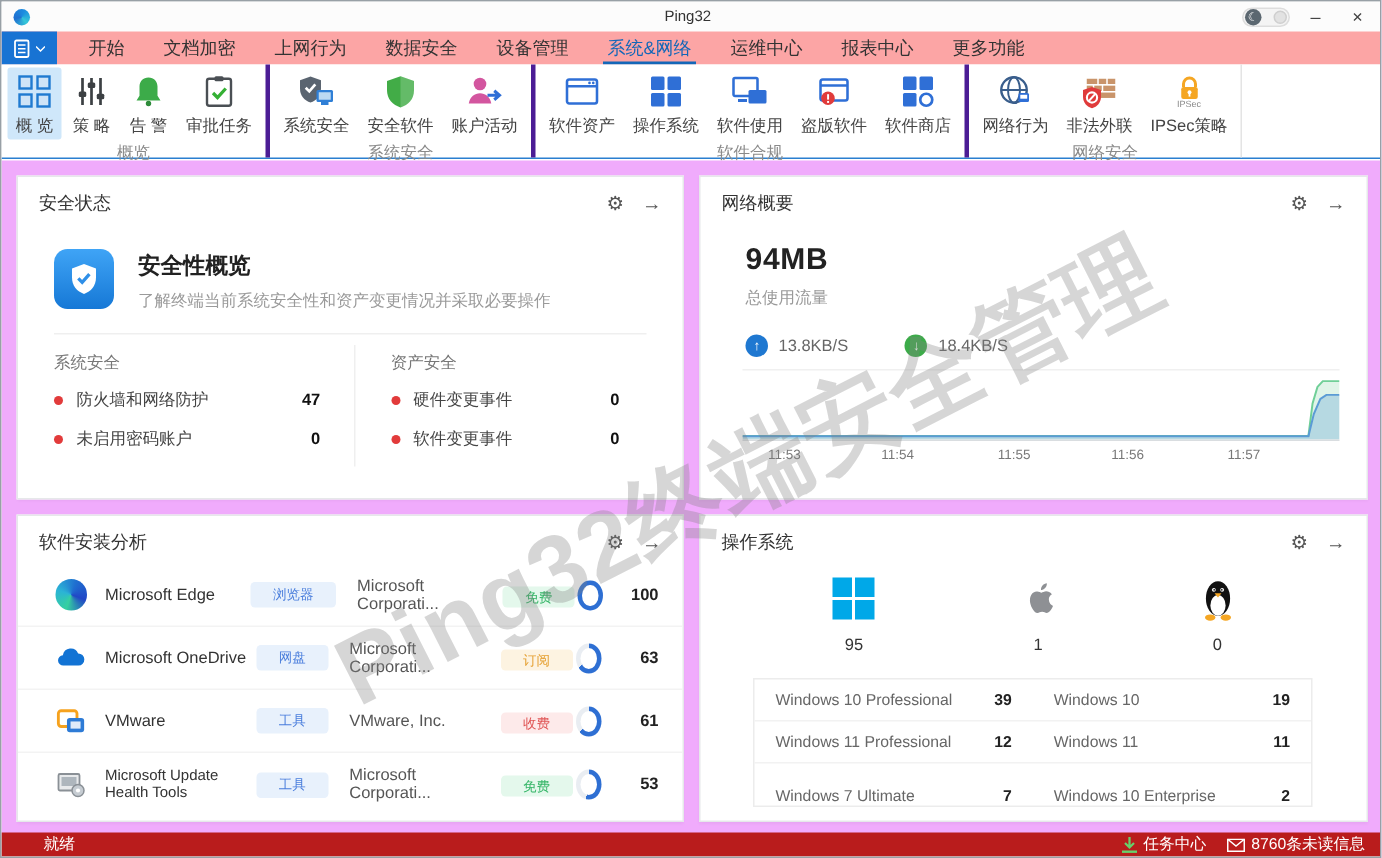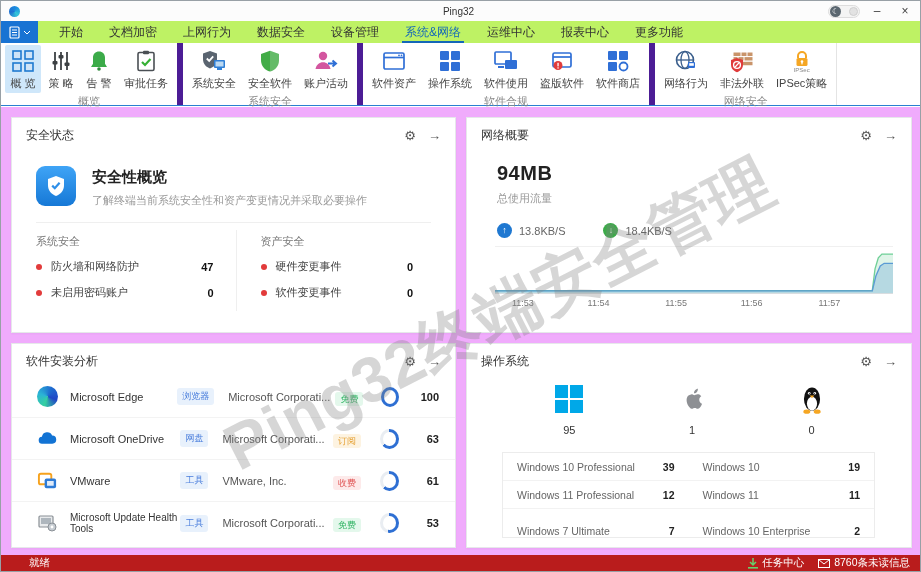--- a/index.html
+++ b/index.html
@@ -10,31 +10,31 @@
   .titlebar{position:absolute;left:0;top:0;width:100%;height:20px;background:#fcfcfc;display:flex;align-items:center;}
   .app-logo{width:11px;height:11px;border-radius:50%;margin-left:8px;background:conic-gradient(from 140deg,#35c7d8,#1f6fd0,#1b8ce0,#35c7d8);}
   .win-title{position:absolute;left:0;right:4px;text-align:center;font-size:10px;color:#333;}
   .win-ctrls{position:absolute;right:4px;top:0;height:20px;display:flex;align-items:center;gap:6px;}
   .theme-toggle{width:32px;height:13px;border:1px solid #ddd;border-radius:8px;background:#f4f4f4;display:flex;align-items:center;justify-content:space-between;padding:0 1px;}
   .tt-moon{width:11px;height:11px;border-radius:50%;background:#5b6770;color:#fff;font-size:8px;line-height:11px;text-align:center;}
   .tt-sun{width:9px;height:9px;border-radius:50%;background:#e2e2e2;border:1px solid #cfcfcf;}
   .win-btn{width:22px;height:18px;text-align:center;font-size:12px;color:#444;line-height:18px;}
 
   
-  .tabrow{position:absolute;left:0;top:20px;width:100%;height:22px;background:#bef264;display:flex;align-items:stretch;}
+  .tabrow{position:absolute;left:0;top:20px;width:100%;height:22px;background:#fca5a5;display:flex;align-items:stretch;}
   .app-button{width:37px;background:#1873d3;color:#fff;display:flex;align-items:center;justify-content:center;gap:2px;}
   .app-button svg{display:block;}
   .tabs{display:flex;align-items:stretch;margin-left:8px;}
   .tab{padding:0 13px;font-size:12px;color:#333;display:flex;align-items:center;position:relative;}
   .tab.selected{color:#1467b8;}
   .tab.selected::after{content:"";position:absolute;left:10px;right:10px;bottom:0;height:2px;background:#1467b8;}
 
   
   .ribbon{position:absolute;left:0;top:42px;width:100%;height:63px;background:#fff;border-bottom:1px solid #2a7fd0;display:flex;align-items:stretch;}
-  .rgroup{display:flex;flex-direction:column;justify-content:flex-start;padding:2px 4px 0 4px;border-right:6px solid #4c1d95;}
+  .rgroup{display:flex;flex-direction:column;justify-content:flex-start;padding:2px 4px 0 4px;border-right:3px solid #4c1d95;}
   .rgroup:last-child{border-right:1px solid #e4e4e4;}
   .ritems{display:flex;align-items:flex-start;gap:2px;flex:1;}
   .ritem{display:flex;flex-direction:column;align-items:center;gap:2px;padding:3px 5px 2px;border-radius:2px;min-width:34px;}
   .ritem.selected{background:#cfe7fa;}
   .ricon{width:26px;height:26px;display:flex;flex-direction:column;align-items:center;justify-content:center;}
   .rlabel{font-size:11px;color:#444;white-space:nowrap;}
   .rgrouplabel{text-align:center;font-size:11px;color:#8a8a8a;padding:1px 0 3px;}
   .ipsec-cap{font-size:6px;color:#888;line-height:5px;}
 
   
@@ -73,21 +73,21 @@
   .net-chart svg{width:100%;height:100%;display:block;}
   .net-ticks{position:absolute;left:28px;right:18px;top:180px;height:12px;font-size:9px;color:#777;}
   .net-ticks span{position:absolute;transform:translateX(-50%);}
 
   
   .sw-rows{position:absolute;left:0;right:0;top:32px;}
   .sw-row{display:flex;align-items:center;height:42px;padding:0 16px 0 24px;border-bottom:1px solid #f3f3f3;}
   .sw-row:last-child{border-bottom:none;}
   .sw-ic{width:22px;height:22px;margin-right:12px;flex:0 0 auto;display:flex;align-items:center;justify-content:center;}
   .sw-name{font-size:11px;color:#333;width:118px;}
-  .badge{font-size:9px;border-radius:3px;padding:2px 5px;white-space:nowrap;}
+  .badge{font-size:9px;border-radius:3px;padding:2px 15px;white-space:nowrap;}
   .b-cat{background:#e8f1fc;color:#4a7edc;margin-right:14px;}
   .sw-vendor{font-size:11px;color:#555;width:118px;}
   .b-free{background:#e4f8ec;color:#35b567;}
   .b-sub{background:#fdf3e1;color:#e5a032;}
   .b-paid{background:#fdeaea;color:#e05656;}
   .sw-price{width:46px;}
   .ring{width:20px;height:20px;border-radius:50%;position:relative;margin:0 16px 0 4px;}
   .ring::after{content:"";position:absolute;inset:3px;background:#fff;border-radius:50%;}
   .sw-score{font-size:11px;font-weight:bold;color:#222;width:26px;text-align:right;}
   .edge-ic{width:21px;height:21px;border-radius:50%;background:conic-gradient(from 200deg,#35d0a0,#2bb3d6,#1f6fd0,#2146c6,#35d0a0);}

